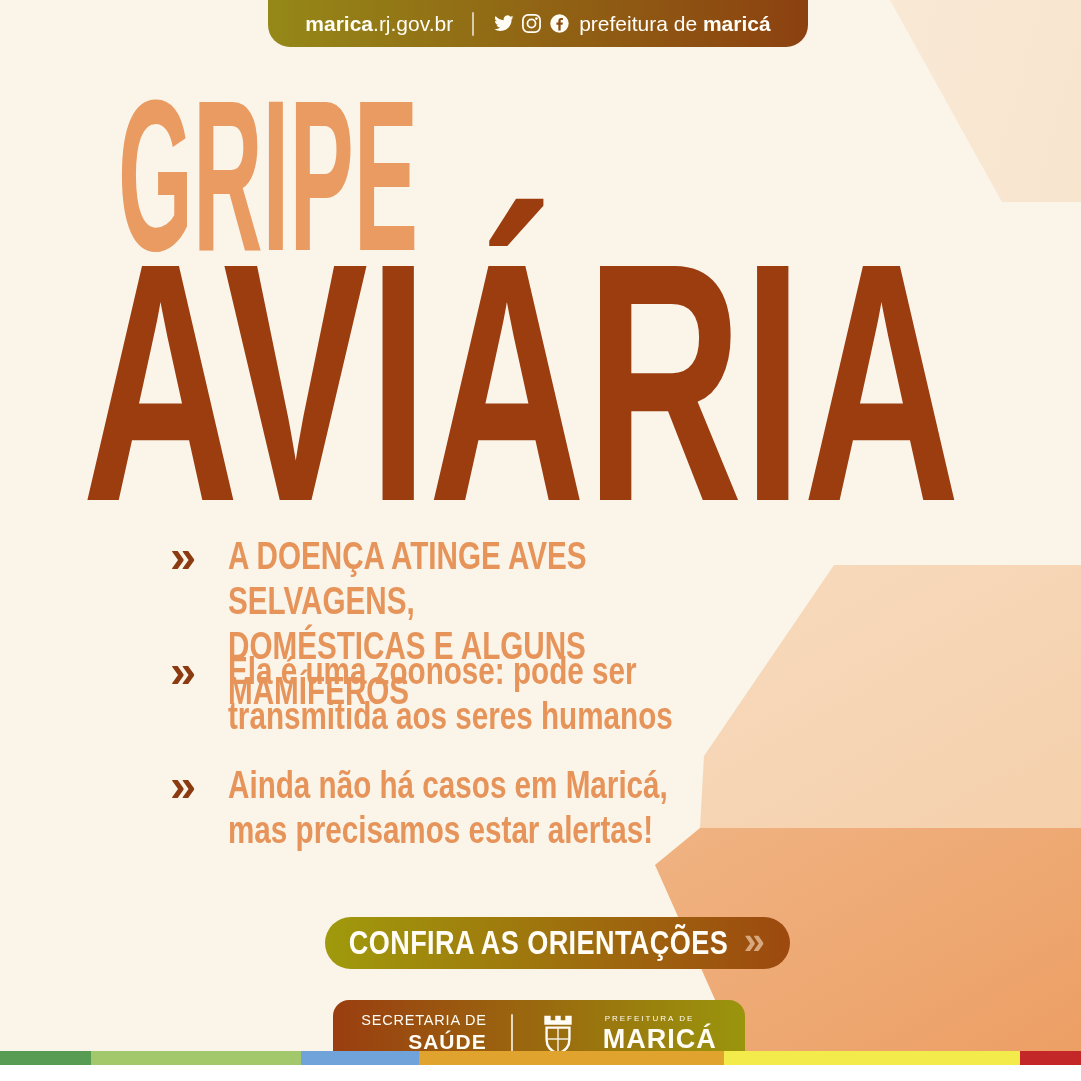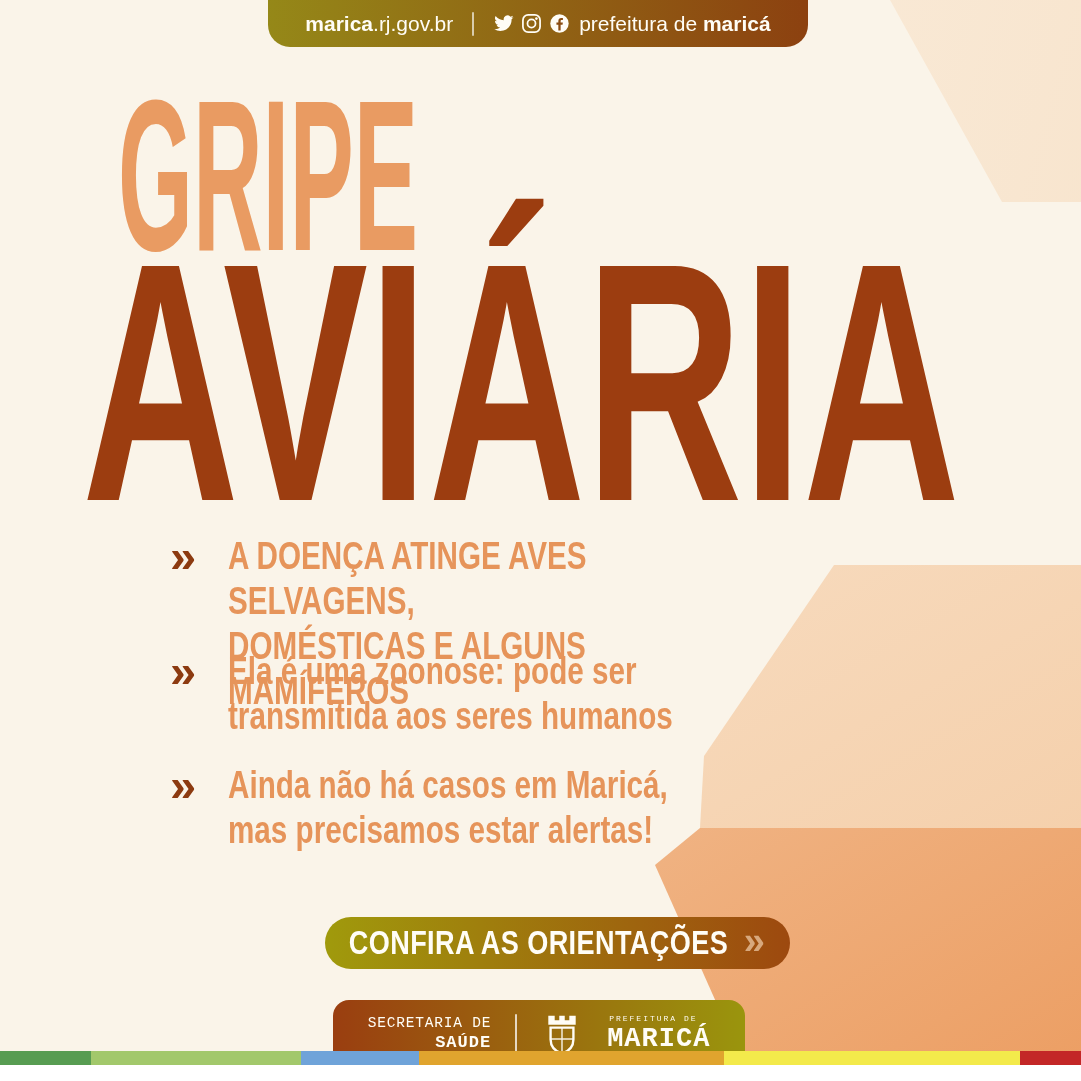--- a/index.html
+++ b/index.html
@@ -69,25 +69,24 @@
     position:absolute;right:28px;top:50%;transform:translateY(-54%);
     color:#D7A87D;font-size:38px;font-weight:bold;letter-spacing:-3px;
   }
   
   .footer-banner{
     position:absolute;left:333px;top:1000px;width:412px;height:67px;z-index:2;
     background:linear-gradient(90deg,#9A3E10,#9A950D);
     border-radius:16px 16px 0 0;
     display:flex;align-items:center;justify-content:center;gap:24px;
     color:#FFFDF6;
-    font-family:Liberation Mono, monospace;
   }
   .org{text-align:right;line-height:1.25;}
   .org-1{font-size:14.5px;letter-spacing:.8px;}
-  .org-2{font-size:17px;font-weight:bold;letter-spacing:1px;}
+  .org-2{font-size:21px;font-weight:bold;letter-spacing:1px;}
   .ft-divider{width:2px;height:40px;background:rgba(255,255,255,.75);border-radius:1px;}
   .crest{display:block;}
   .brand{line-height:1;}
   .brand-top{font-size:8px;letter-spacing:2px;margin-bottom:3px;padding-left:2px;}
   .brand-name{font-size:27px;font-weight:bold;letter-spacing:1px;}
   
   .flag{position:absolute;left:0;bottom:0;width:1081px;height:14px;display:flex;z-index:3;}
   .flag span{height:100%;display:block;}
 </style>
 </head>

